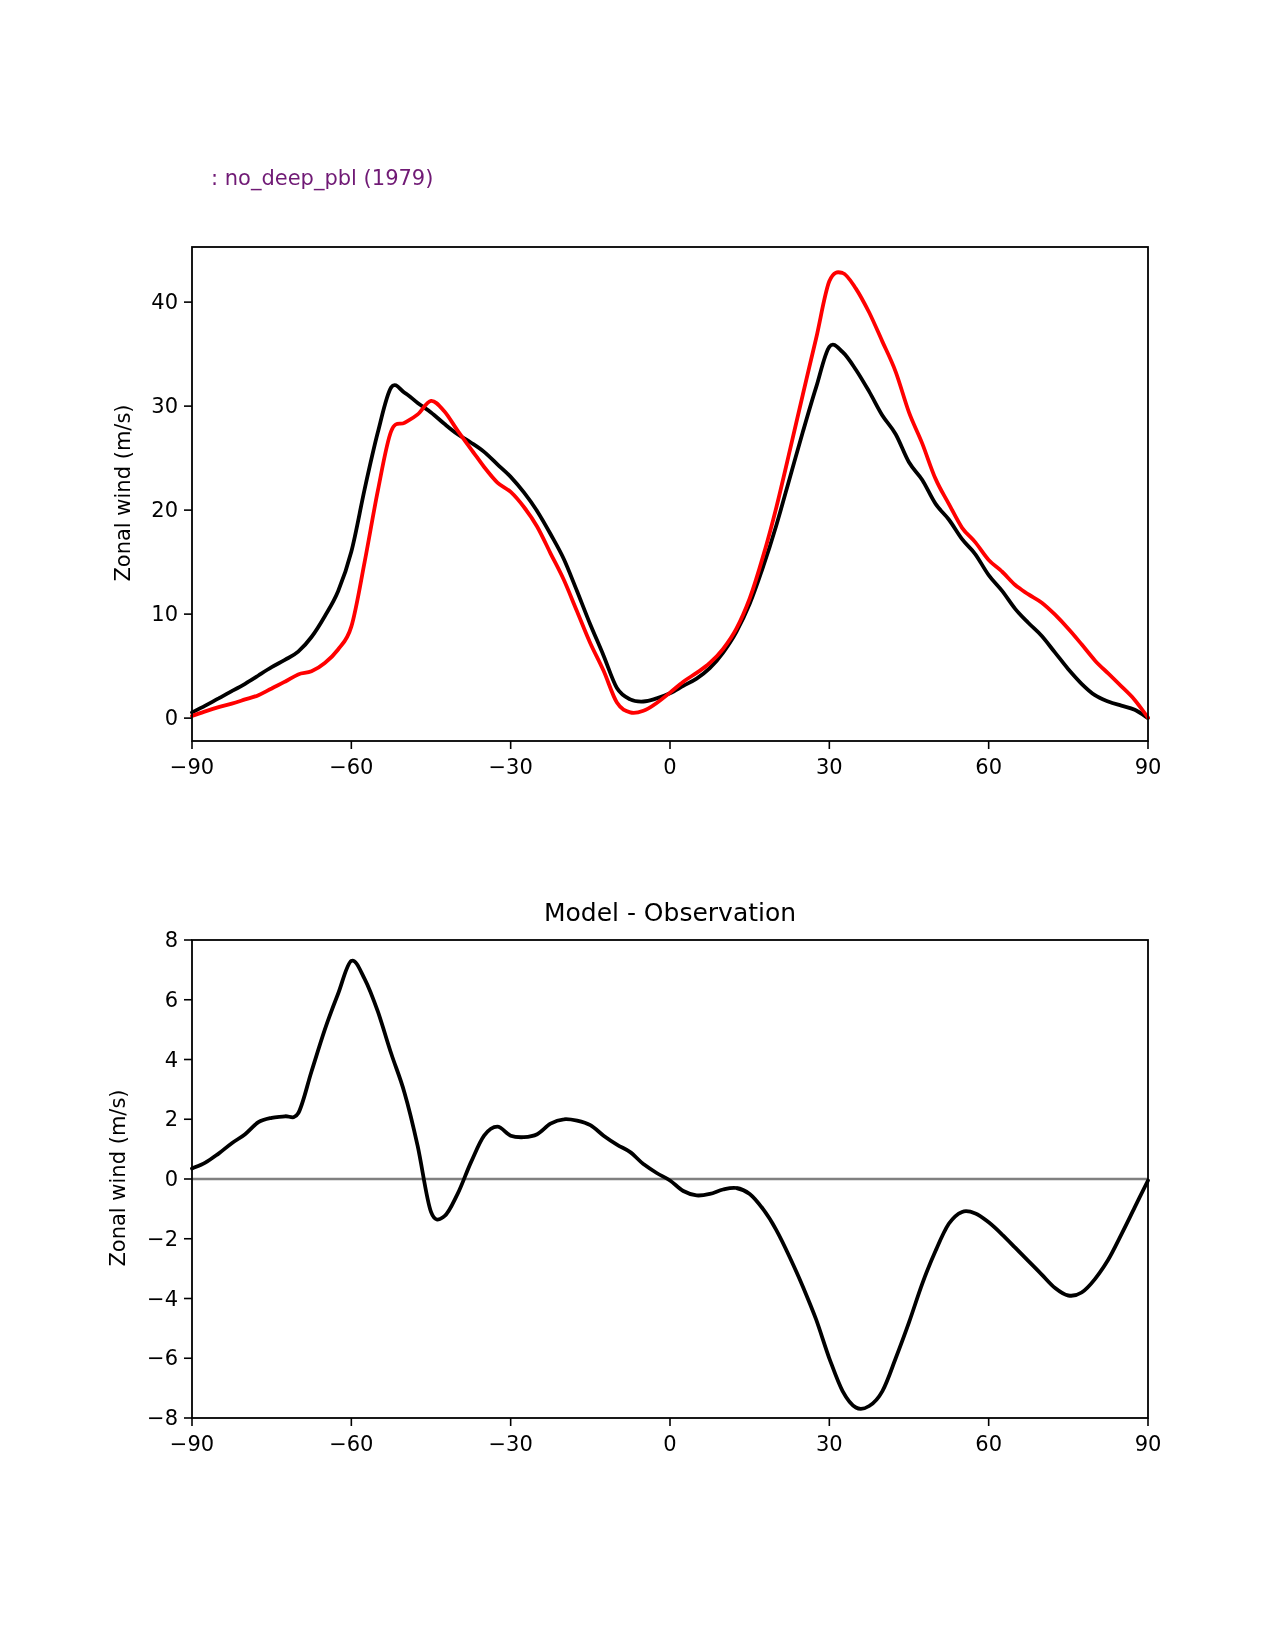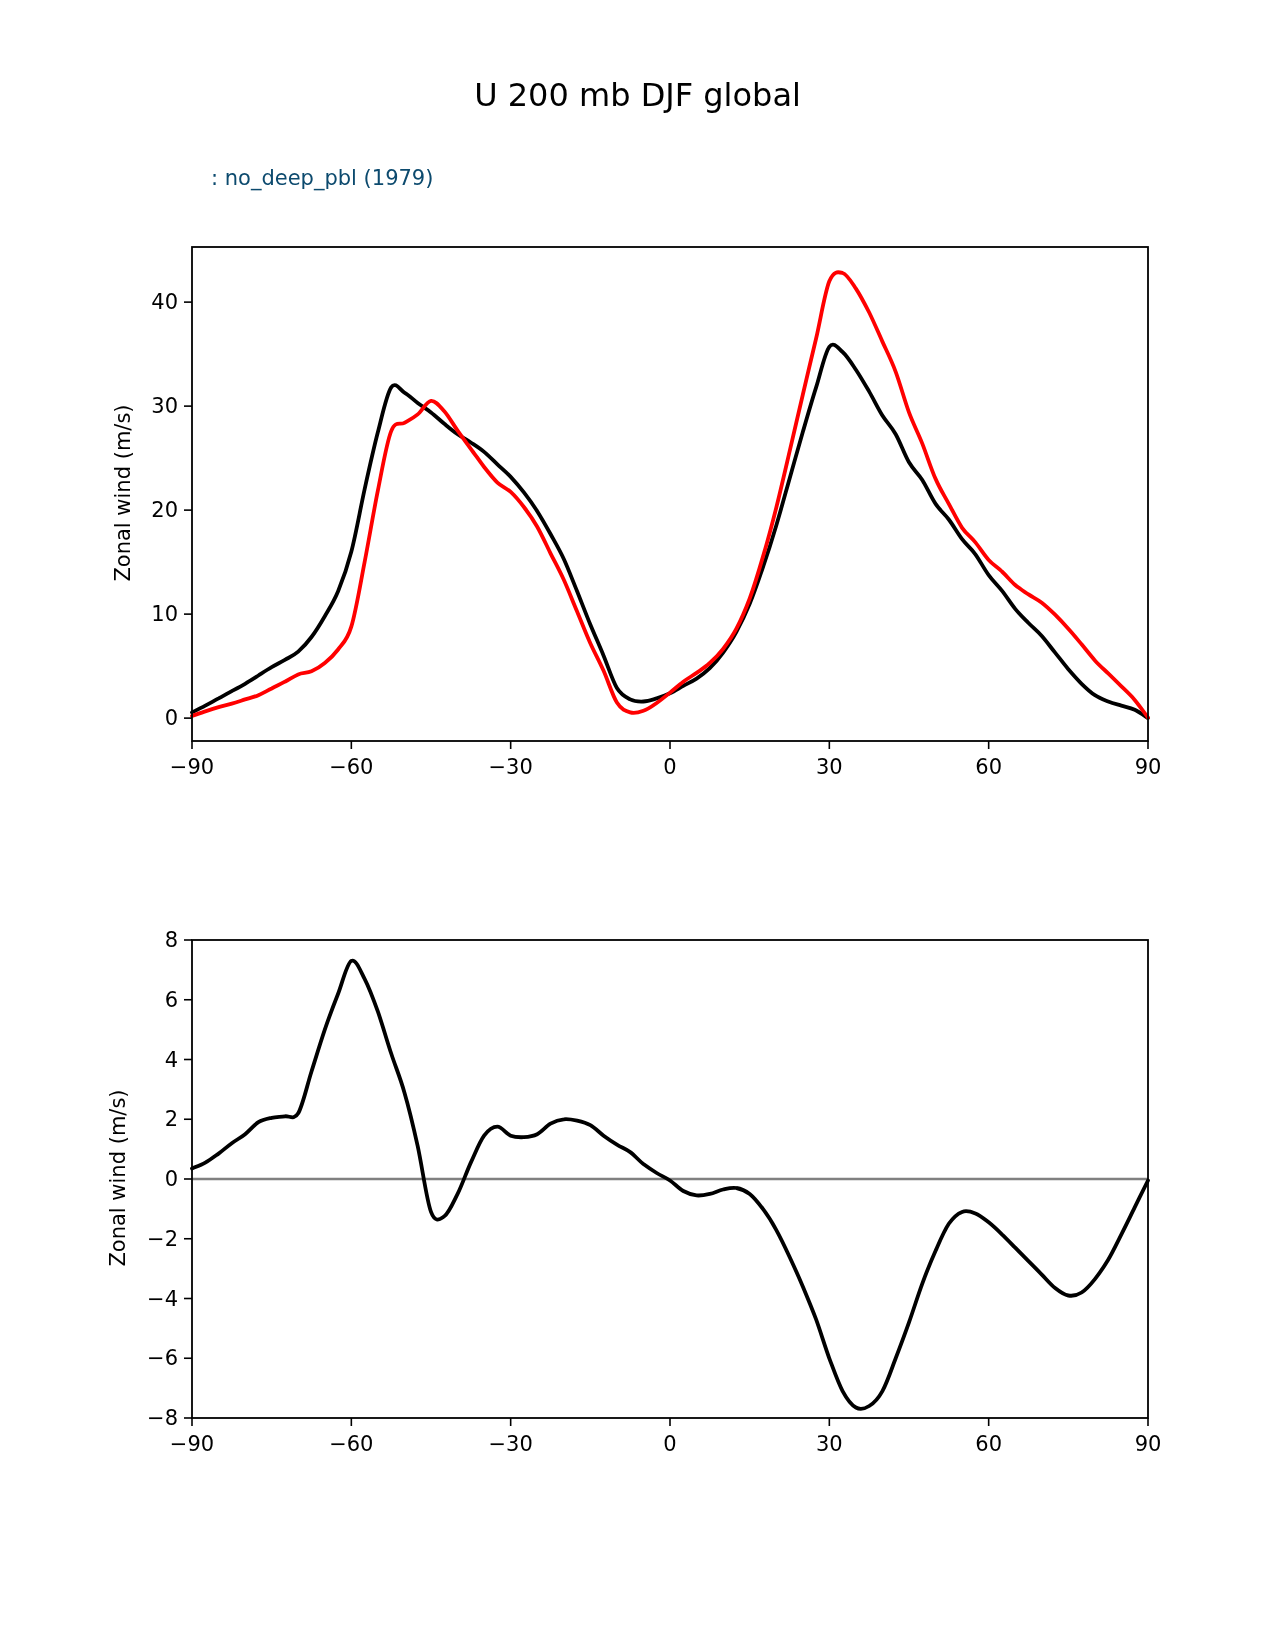--- a/index.html
+++ b/index.html
@@ -1,33 +1,32 @@
 <!DOCTYPE html>
 <html><head>
 <meta charset="utf-8">
 <style>
   html,body{margin:0;padding:0;background:#ffffff;}
   .page{position:relative;width:1275px;height:1650px;background:#ffffff;
         font-family:"DejaVu Sans","Liberation Sans",sans-serif;color:#000;overflow:hidden;}
   .abs{position:absolute;white-space:pre;}
   .main-title{font-size:32px;left:0;right:0;top:76px;text-align:center;}
-  .legend-model{font-size:21px;left:211px;top:166px;color:#0c4a6e;}
+  .legend-model{font-size:21px;left:211px;top:166px;color:#701a75;}
   .legend-ref{font-size:21px;left:183px;top:196px;color:#ff0000;}
   .panel2-title{font-size:25px;left:192px;width:956px;top:898px;text-align:center;}
   .ylab{font-size:21px;transform:rotate(-90deg);transform-origin:center center;}
   .ylab-top{left:33px;top:481px;width:180px;text-align:center;}
   .ylab-bot{left:28px;top:1166px;width:180px;text-align:center;}
   svg{position:absolute;left:0;top:0;}
   text{font-family:"DejaVu Sans","Liberation Sans",sans-serif;}
 </style>
 </head>
 <body>
 
 <div class="page">
-  <div class="abs main-title">U 200 mb DJF global</div>
   <div class="abs legend-model">: no_deep_pbl (1979)</div>
 
   <svg id="chart-svg" width="1275" height="1650" viewBox="0 0 1275 1650">
       <g>
         <path d="M 192.0,712.4 C 194.2,711.3 200.9,708.0 205.3,705.6 C 209.7,703.3 214.1,700.8 218.6,698.4 C 223.0,695.9 227.4,693.5 231.8,691.1 C 236.3,688.7 240.7,686.4 245.1,683.8 C 249.5,681.2 254.0,678.3 258.4,675.5 C 262.8,672.7 267.2,669.8 271.7,667.2 C 276.1,664.6 280.5,662.5 284.9,659.9 C 289.4,657.3 293.8,655.4 298.2,651.6 C 302.6,647.7 307.1,642.9 311.5,637.0 C 315.9,631.1 320.4,623.8 324.8,616.2 C 329.2,608.6 333.6,602.0 338.1,591.2 C 342.5,580.5 346.9,568.7 351.3,551.7 C 355.8,534.7 360.2,509.3 364.6,489.3 C 369.0,469.4 373.5,449.1 377.9,432.1 C 382.3,415.1 386.7,394.0 391.2,387.4 C 395.6,380.8 400.0,390.0 404.4,392.6 C 408.9,395.2 413.3,399.7 417.7,403.0 C 422.1,406.3 426.6,408.9 431.0,412.4 C 435.4,415.8 439.9,420.2 444.3,423.8 C 448.7,427.4 453.1,431.1 457.6,434.2 C 462.0,437.3 466.4,439.6 470.8,442.5 C 475.3,445.5 479.7,448.2 484.1,451.9 C 488.5,455.5 493.0,460.2 497.4,464.4 C 501.8,468.5 506.2,472.2 510.7,476.8 C 515.1,481.5 519.5,486.7 523.9,492.4 C 528.4,498.2 532.8,504.2 537.2,511.2 C 541.6,518.1 546.1,526.1 550.5,534.0 C 554.9,542.0 559.4,549.5 563.8,559.0 C 568.2,568.5 572.6,580.3 577.1,591.2 C 581.5,602.2 585.9,613.8 590.3,624.5 C 594.8,635.3 599.2,645.1 603.6,655.7 C 608.0,666.3 612.5,680.7 616.9,688.0 C 621.3,695.2 625.7,697.1 630.2,699.4 C 634.6,701.7 639.0,701.7 643.4,701.5 C 647.9,701.3 652.3,699.7 656.7,698.4 C 661.1,697.0 665.6,695.2 670.0,693.2 C 674.4,691.1 678.9,688.3 683.3,685.9 C 687.7,683.5 692.1,681.5 696.6,678.6 C 701.0,675.7 705.4,672.5 709.8,668.2 C 714.3,663.9 718.7,658.7 723.1,652.6 C 727.5,646.5 732.0,639.9 736.4,631.8 C 740.8,623.7 745.2,614.5 749.7,603.7 C 754.1,593.0 758.5,580.3 762.9,567.3 C 767.4,554.3 771.8,540.5 776.2,525.7 C 780.6,511.0 785.1,494.5 789.5,478.9 C 793.9,463.3 798.4,447.4 802.8,432.1 C 807.2,416.9 811.6,401.6 816.1,387.4 C 820.5,373.2 824.9,352.7 829.3,346.8 C 833.8,340.9 838.2,348.2 842.6,352.0 C 847.0,355.9 851.5,363.1 855.9,369.7 C 860.3,376.3 864.7,383.9 869.2,391.6 C 873.6,399.2 878.0,408.4 882.4,415.5 C 886.9,422.6 891.3,426.4 895.7,434.2 C 900.1,442.0 904.6,454.7 909.0,462.3 C 913.4,469.9 917.9,473.0 922.3,480.0 C 926.7,486.9 931.1,497.3 935.6,503.9 C 940.0,510.5 944.4,513.6 948.8,519.5 C 953.3,525.4 957.7,533.4 962.1,539.2 C 966.5,545.0 971.0,548.3 975.4,554.3 C 979.8,560.3 984.2,569.1 988.7,575.1 C 993.1,581.2 997.5,585.1 1001.9,590.7 C 1006.4,596.4 1010.8,603.5 1015.2,608.9 C 1019.6,614.3 1024.1,618.5 1028.5,623.0 C 1032.9,627.5 1037.4,631.0 1041.8,636.0 C 1046.2,640.9 1050.6,647.1 1055.1,652.6 C 1059.5,658.1 1063.9,664.0 1068.3,669.2 C 1072.8,674.4 1077.2,679.5 1081.6,683.8 C 1086.0,688.1 1090.5,692.3 1094.9,695.2 C 1099.3,698.2 1103.7,699.7 1108.2,701.5 C 1112.6,703.2 1117.0,704.3 1121.4,705.6 C 1125.9,707.0 1130.3,707.7 1134.7,709.8 C 1139.1,711.9 1145.8,716.7 1148.0,718.1" fill="none" stroke="#000000" stroke-width="3.8" stroke-linecap="round" stroke-linejoin="round"></path>
         <path d="M 192.0,716.0 C 194.2,715.3 200.9,712.8 205.3,711.4 C 209.7,709.9 214.1,708.5 218.6,707.2 C 223.0,705.9 227.4,704.9 231.8,703.6 C 236.3,702.3 240.7,700.8 245.1,699.4 C 249.5,698.0 254.0,697.1 258.4,695.2 C 262.8,693.4 267.2,690.7 271.7,688.5 C 276.1,686.2 280.5,684.1 284.9,681.7 C 289.4,679.4 293.8,676.2 298.2,674.4 C 302.6,672.7 307.1,673.2 311.5,671.3 C 315.9,669.4 320.4,666.6 324.8,663.0 C 329.2,659.4 333.6,655.5 338.1,649.5 C 342.5,643.4 346.9,641.2 351.3,626.6 C 355.8,612.0 360.2,584.8 364.6,562.1 C 369.0,539.4 373.5,512.2 377.9,490.4 C 382.3,468.5 386.7,442.3 391.2,431.1 C 395.6,419.8 400.0,425.5 404.4,422.8 C 408.9,420.0 413.3,418.1 417.7,414.4 C 422.1,410.8 426.6,401.4 431.0,400.9 C 435.4,400.4 439.9,406.4 444.3,411.3 C 448.7,416.3 453.1,424.3 457.6,430.6 C 462.0,436.8 466.4,442.7 470.8,448.8 C 475.3,454.8 479.7,461.3 484.1,467.0 C 488.5,472.6 493.0,478.4 497.4,482.6 C 501.8,486.7 506.2,487.8 510.7,491.9 C 515.1,496.0 519.5,501.2 523.9,507.0 C 528.4,512.8 532.8,519.0 537.2,526.8 C 541.6,534.5 546.1,544.4 550.5,553.3 C 554.9,562.1 559.4,570.1 563.8,579.8 C 568.2,589.5 572.6,600.9 577.1,611.5 C 581.5,622.1 585.9,633.4 590.3,643.2 C 594.8,653.1 599.2,660.9 603.6,670.8 C 608.0,680.7 612.5,695.6 616.9,702.5 C 621.3,709.5 625.7,711.0 630.2,712.4 C 634.6,713.8 639.0,712.4 643.4,710.8 C 647.9,709.3 652.3,706.1 656.7,703.0 C 661.1,700.0 665.6,696.2 670.0,692.6 C 674.4,689.1 678.9,685.0 683.3,681.7 C 687.7,678.4 692.1,676.0 696.6,672.9 C 701.0,669.8 705.4,667.0 709.8,663.0 C 714.3,659.0 718.7,654.7 723.1,649.0 C 727.5,643.2 732.0,637.1 736.4,628.7 C 740.8,620.3 745.2,610.5 749.7,598.5 C 754.1,586.6 758.5,572.0 762.9,556.9 C 767.4,541.8 771.8,525.5 776.2,508.0 C 780.6,490.5 785.1,470.8 789.5,451.9 C 793.9,433.0 798.4,413.6 802.8,394.7 C 807.2,375.8 811.6,357.4 816.1,338.5 C 820.5,319.6 824.9,292.2 829.3,281.3 C 833.8,270.4 838.2,271.8 842.6,273.0 C 847.0,274.2 851.5,282.0 855.9,288.6 C 860.3,295.2 864.7,303.7 869.2,312.5 C 873.6,321.4 878.0,331.8 882.4,341.6 C 886.9,351.5 891.3,360.0 895.7,371.8 C 900.1,383.6 904.6,400.4 909.0,412.4 C 913.4,424.3 917.9,432.5 922.3,443.6 C 926.7,454.7 931.1,468.9 935.6,478.9 C 940.0,489.0 944.4,495.7 948.8,503.9 C 953.3,512.0 957.7,521.4 962.1,527.8 C 966.5,534.2 971.0,537.0 975.4,542.4 C 979.8,547.7 984.2,555.2 988.7,560.0 C 993.1,564.9 997.5,567.3 1001.9,571.5 C 1006.4,575.6 1010.8,581.2 1015.2,585.0 C 1019.6,588.8 1024.1,591.4 1028.5,594.4 C 1032.9,597.3 1037.4,599.3 1041.8,602.7 C 1046.2,606.1 1050.6,610.3 1055.1,614.6 C 1059.5,619.0 1063.9,623.7 1068.3,628.7 C 1072.8,633.6 1077.2,639.0 1081.6,644.3 C 1086.0,649.6 1090.5,655.5 1094.9,660.4 C 1099.3,665.3 1103.7,669.1 1108.2,673.4 C 1112.6,677.7 1117.0,682.0 1121.4,686.4 C 1125.9,690.8 1130.3,694.7 1134.7,699.9 C 1139.1,705.1 1145.8,714.7 1148.0,717.6" fill="none" stroke="#ff0000" stroke-width="3.8" stroke-linecap="round" stroke-linejoin="round"></path>
         <rect x="192" y="247" width="956" height="494" fill="none" stroke="#000000" stroke-width="1.8"></rect>
         <line x1="192" x2="192" y1="741" y2="749" stroke="#000" stroke-width="1.6"></line>
         <text x="192" y="774" text-anchor="middle" font-size="21px" fill="#000">−90</text>
         <line x1="351.3333333333333" x2="351.3333333333333" y1="741" y2="749" stroke="#000" stroke-width="1.6"></line>
@@ -86,14 +85,15 @@
         <line x1="184" x2="192" y1="1059.5" y2="1059.5" stroke="#000" stroke-width="1.6"></line>
         <text x="178" y="1066.5" text-anchor="end" font-size="21px" fill="#000">4</text>
         <line x1="184" x2="192" y1="999.75" y2="999.75" stroke="#000" stroke-width="1.6"></line>
         <text x="178" y="1006.75" text-anchor="end" font-size="21px" fill="#000">6</text>
         <line x1="184" x2="192" y1="940" y2="940" stroke="#000" stroke-width="1.6"></line>
         <text x="178" y="947" text-anchor="end" font-size="21px" fill="#000">8</text>
       </g>
     </svg>
 
   <div class="abs ylab ylab-top">Zonal wind (m/s)</div>
+  <div class="abs panel2-title">Model - Observation</div>
   <div class="abs ylab ylab-bot">Zonal wind (m/s)</div>
 </div>
 
 </body></html>

